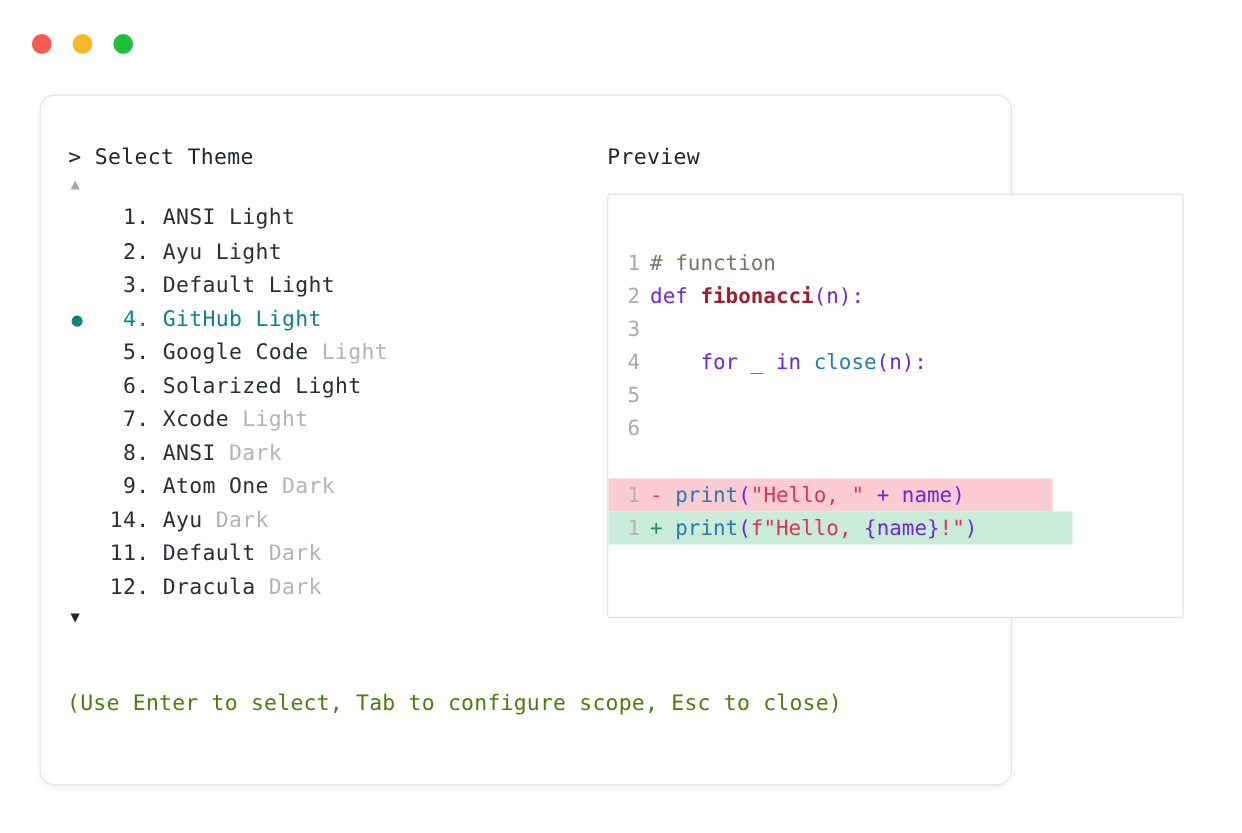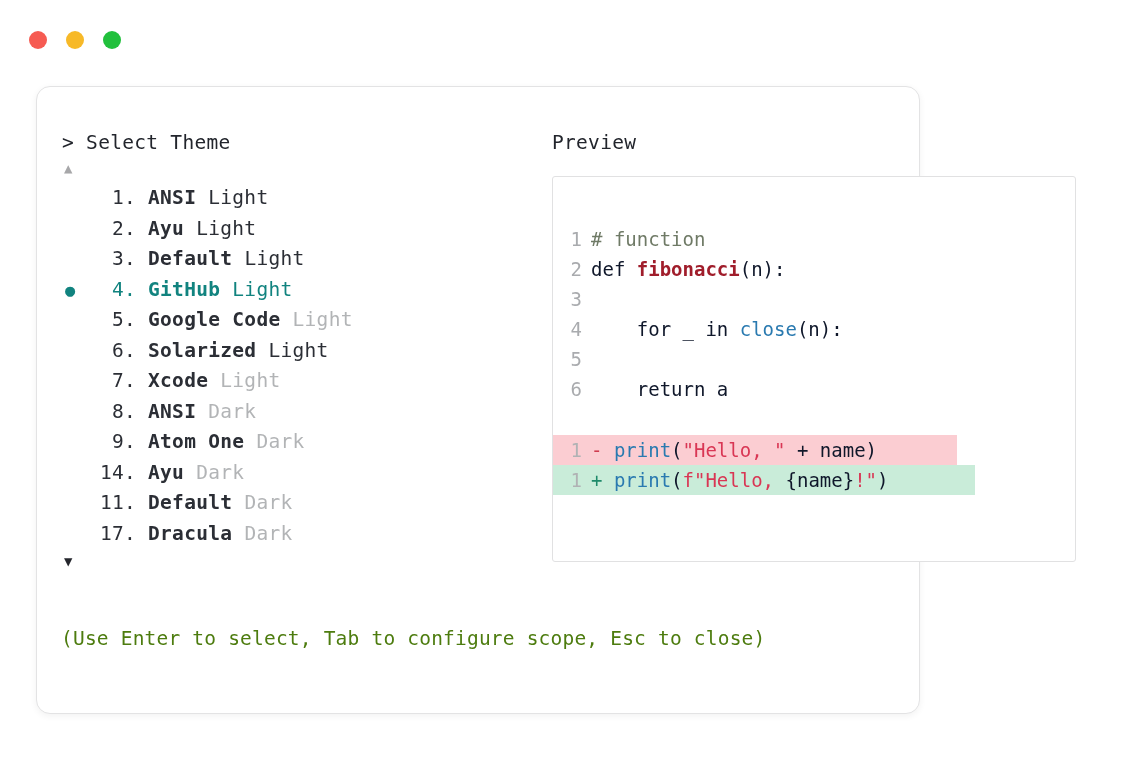--- a/index.html
+++ b/index.html
@@ -86,21 +86,21 @@
     font-size: 17px;
     color: #11837f;
     padding-left: 3px;
   }
   .num {
     width: 44px;
     flex: 0 0 44px;
     text-align: right;
     color: #2b2e35;
   }
-  .tname { color: #2b2e35; font-weight: bold; }
+  .tname { color: #2b2e35; }
   .tsuffix-strong { color: #2b2e35; }
   .tsuffix-dim { color: #b2b4b6; }
   .theme-row.selected .num,
   .theme-row.selected .dotsep,
   .theme-row.selected .tname,
   .theme-row.selected .tsuffix-strong,
   .theme-row.selected .tsuffix-dim { color: #11837f; }
 
   
   .hint {
@@ -156,21 +156,21 @@
     color: #a9abae;
     margin-right: 9px;
   }
   .src { color: #24262c; }
 
   .tok-comment  { color: #6f7a66; }
   .tok-func     { color: #a01d2b; font-weight: 700; }
   .tok-num      { color: #11837f; }
   .tok-builtin  { color: #2a7ab0; }
   .tok-string   { color: #d93654; }
-  .tok-plain    { color: #0f172a; }
+  .tok-plain    { color: #6d28d9; }
 
   .diffgap { height: 31px; }
 
   .diff {
     display: flex;
     align-items: baseline;
     height: 30px;
     white-space: pre;
     padding-left: 3px;
   }
@@ -205,37 +205,37 @@
             <div class="theme-row"><span class="marker"></span><span class="num">2.</span><span class="tname"> Ayu </span><span class="tsuffix-strong">Light</span></div>
             <div class="theme-row"><span class="marker"></span><span class="num">3.</span><span class="tname"> Default </span><span class="tsuffix-strong">Light</span></div>
             <div class="theme-row selected"><span class="marker">●</span><span class="num">4.</span><span class="tname"> GitHub </span><span class="tsuffix-strong">Light</span></div>
             <div class="theme-row"><span class="marker"></span><span class="num">5.</span><span class="tname"> Google Code </span><span class="tsuffix-dim">Light</span></div>
             <div class="theme-row"><span class="marker"></span><span class="num">6.</span><span class="tname"> Solarized </span><span class="tsuffix-strong">Light</span></div>
             <div class="theme-row"><span class="marker"></span><span class="num">7.</span><span class="tname"> Xcode </span><span class="tsuffix-dim">Light</span></div>
             <div class="theme-row"><span class="marker"></span><span class="num">8.</span><span class="tname"> ANSI </span><span class="tsuffix-dim">Dark</span></div>
             <div class="theme-row"><span class="marker"></span><span class="num">9.</span><span class="tname"> Atom One </span><span class="tsuffix-dim">Dark</span></div>
             <div class="theme-row"><span class="marker"></span><span class="num">14.</span><span class="tname"> Ayu </span><span class="tsuffix-dim">Dark</span></div>
             <div class="theme-row"><span class="marker"></span><span class="num">11.</span><span class="tname"> Default </span><span class="tsuffix-dim">Dark</span></div>
-            <div class="theme-row"><span class="marker"></span><span class="num">17.</span><span class="tname"> Dracula </span><span class="tsuffix-dim">Dark</span></div>
+            <div class="theme-row"><span class="marker"></span><span class="num">12.</span><span class="tname"> Dracula </span><span class="tsuffix-dim">Dark</span></div>
           </div>
 
         <div class="scroll-arrow arrow-dn">▼</div>
       </div>
 
       <div class="right-col">
         <div class="preview-title">Preview</div>
 
         <div class="preview-box">
           <div class="code" id="code-area">
               <div class="cl"><span class="ln">1</span><span class="src"><span class="tok-comment"># function</span></span></div>
               <div class="cl"><span class="ln">2</span><span class="src"><span class="tok-plain">def </span><span class="tok-func">fibonacci</span><span class="tok-plain">(n):</span></span></div>
               <div class="cl"><span class="ln">3</span></div>
               <div class="cl"><span class="ln">4</span><span class="src"><span class="tok-plain">    for _ in </span><span class="tok-builtin">close</span><span class="tok-plain">(n):</span></span></div>
               <div class="cl"><span class="ln">5</span></div>
-              <div class="cl"><span class="ln">6</span><span class="src"><span class="tok-plain">    return a</span></span></div>
+              <div class="cl"><span class="ln">6</span></div>
               <div class="diffgap"></div>
               <div class="diff diff-del"><span class="ln">1</span><span class="sign-del">- </span><span class="src"><span class="tok-builtin">print</span><span class="tok-plain">(</span><span class="tok-string">"Hello, "</span><span class="tok-plain"> + name)</span></span></div>
               <div class="diff diff-add"><span class="ln">1</span><span class="sign-add">+ </span><span class="src"><span class="tok-builtin">print</span><span class="tok-plain">(</span><span class="tok-string">f"Hello, </span><span class="tok-plain">{name}</span><span class="tok-string">!"</span><span class="tok-plain">)</span></span></div>
             </div>
         </div>
       </div>
 
       <div class="hint">(Use Enter to select, Tab to configure scope, Esc to close)</div>
 
     </div>

